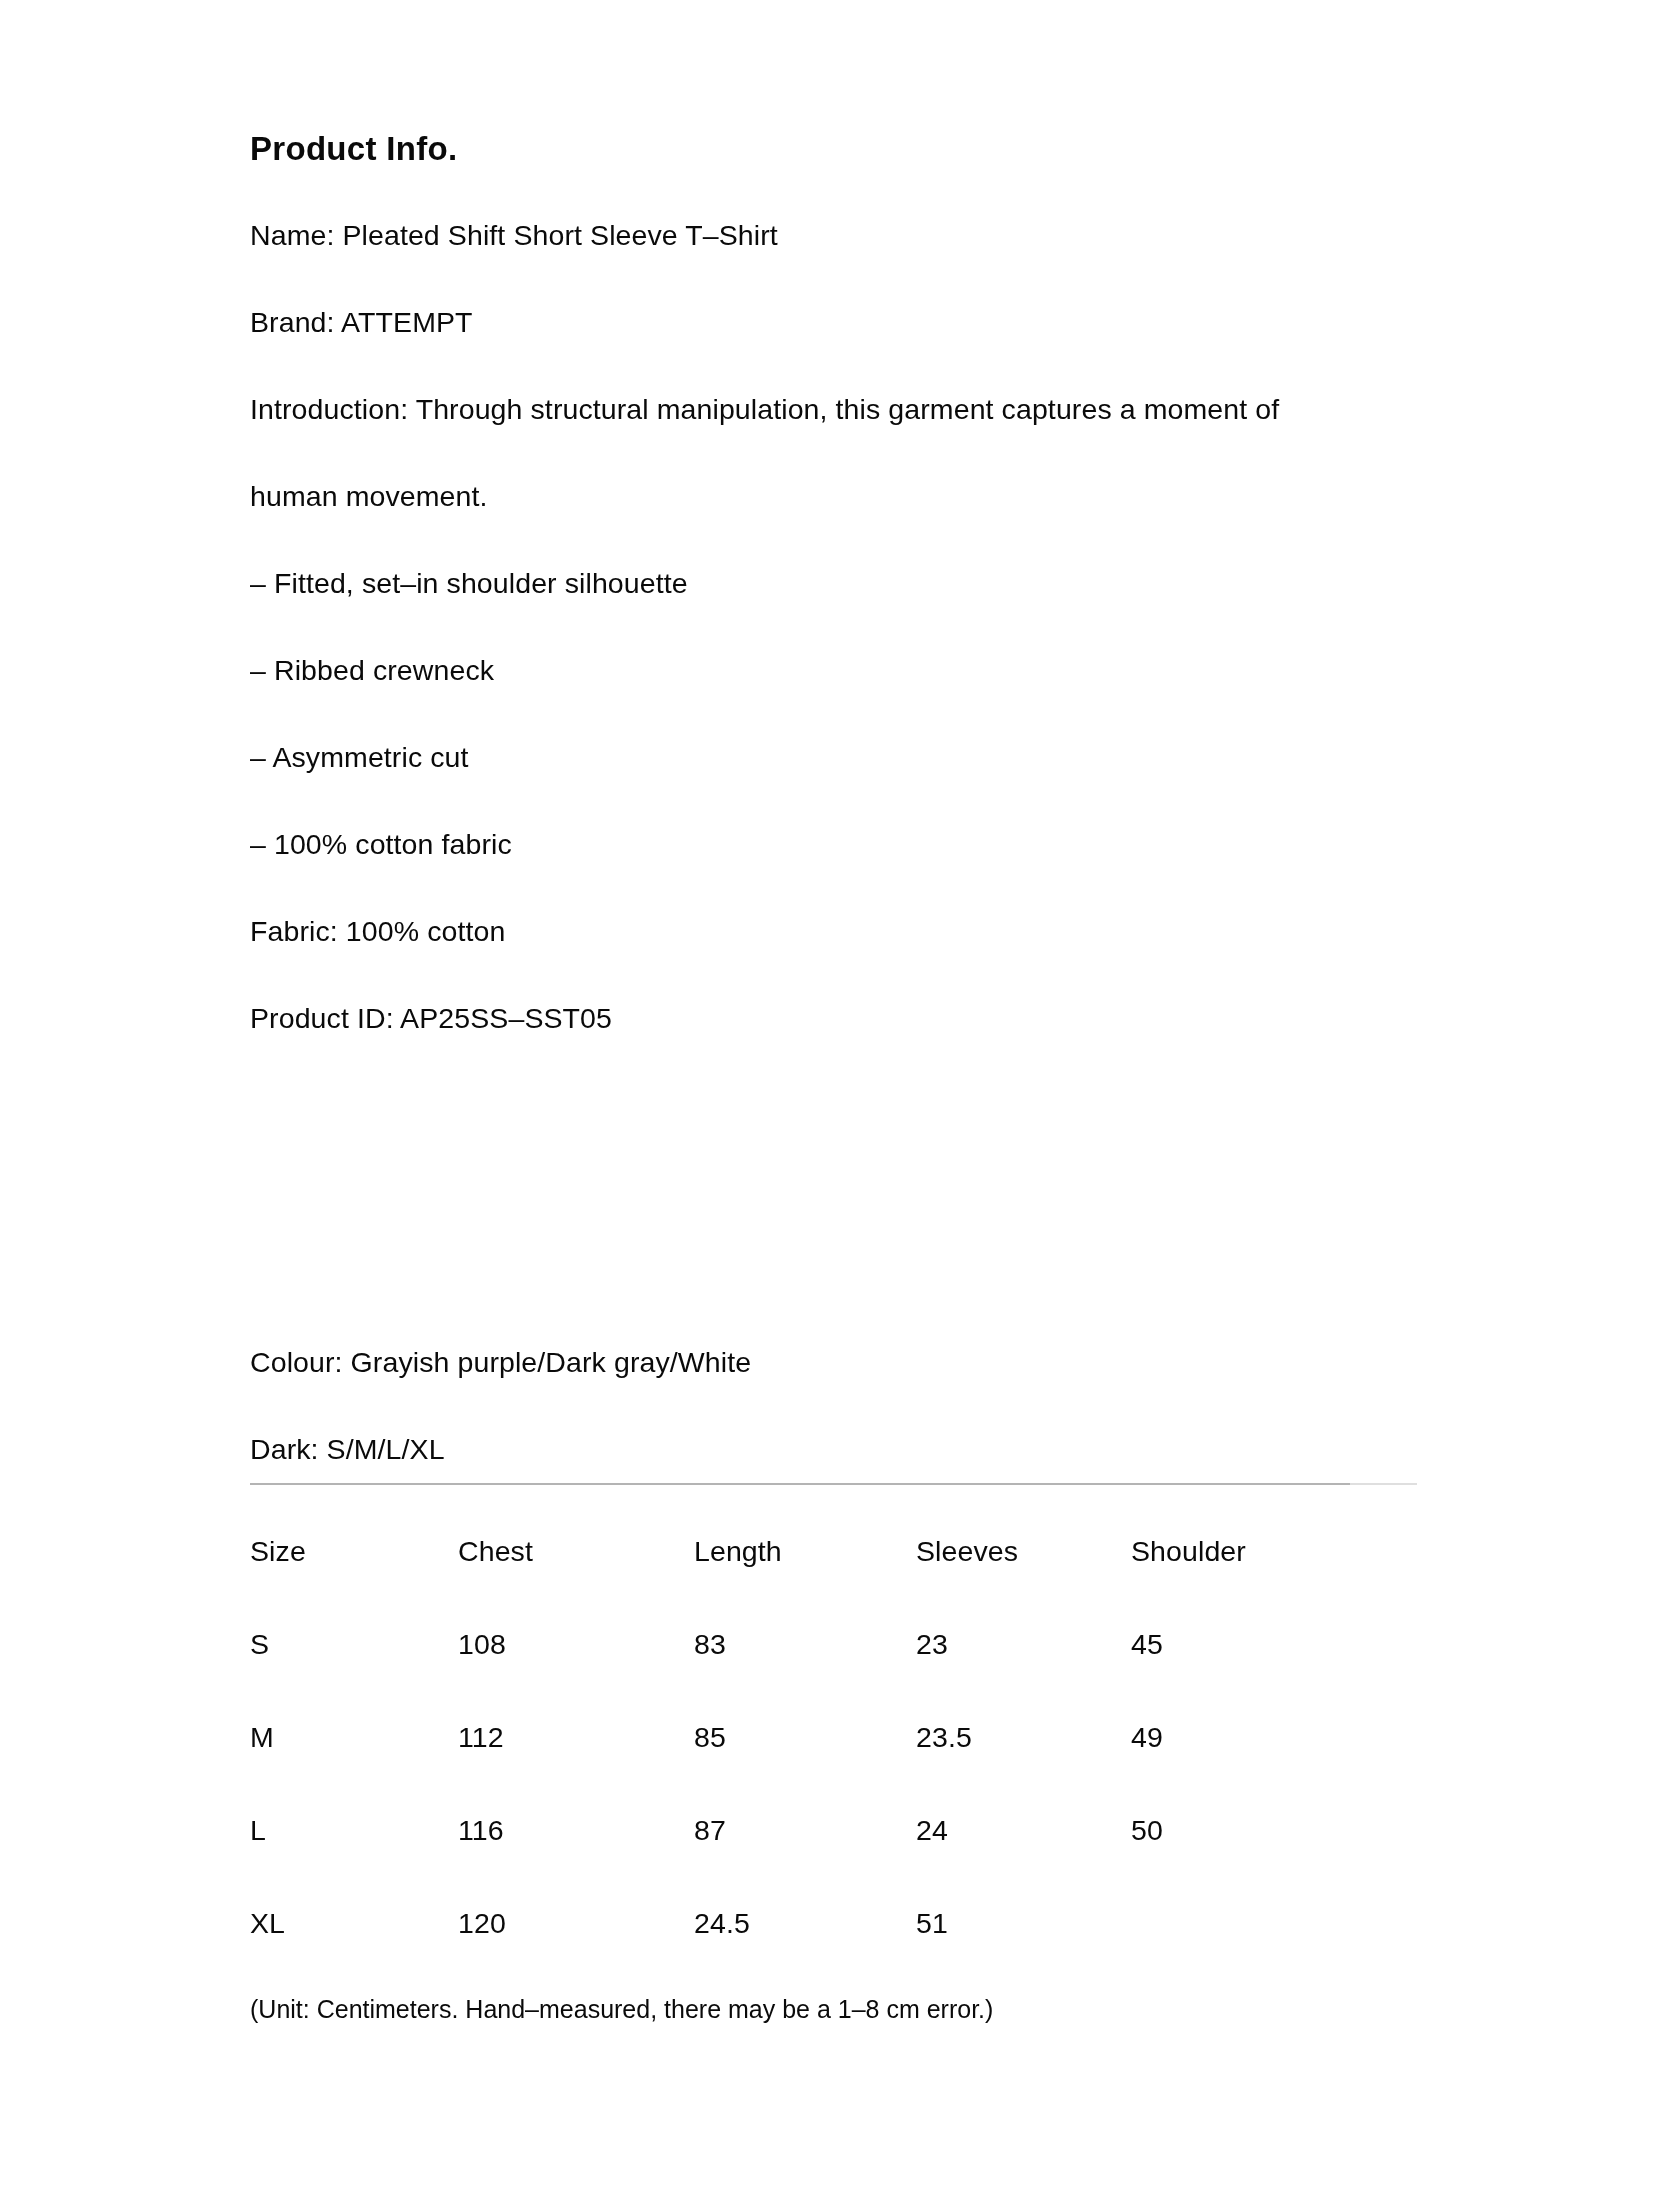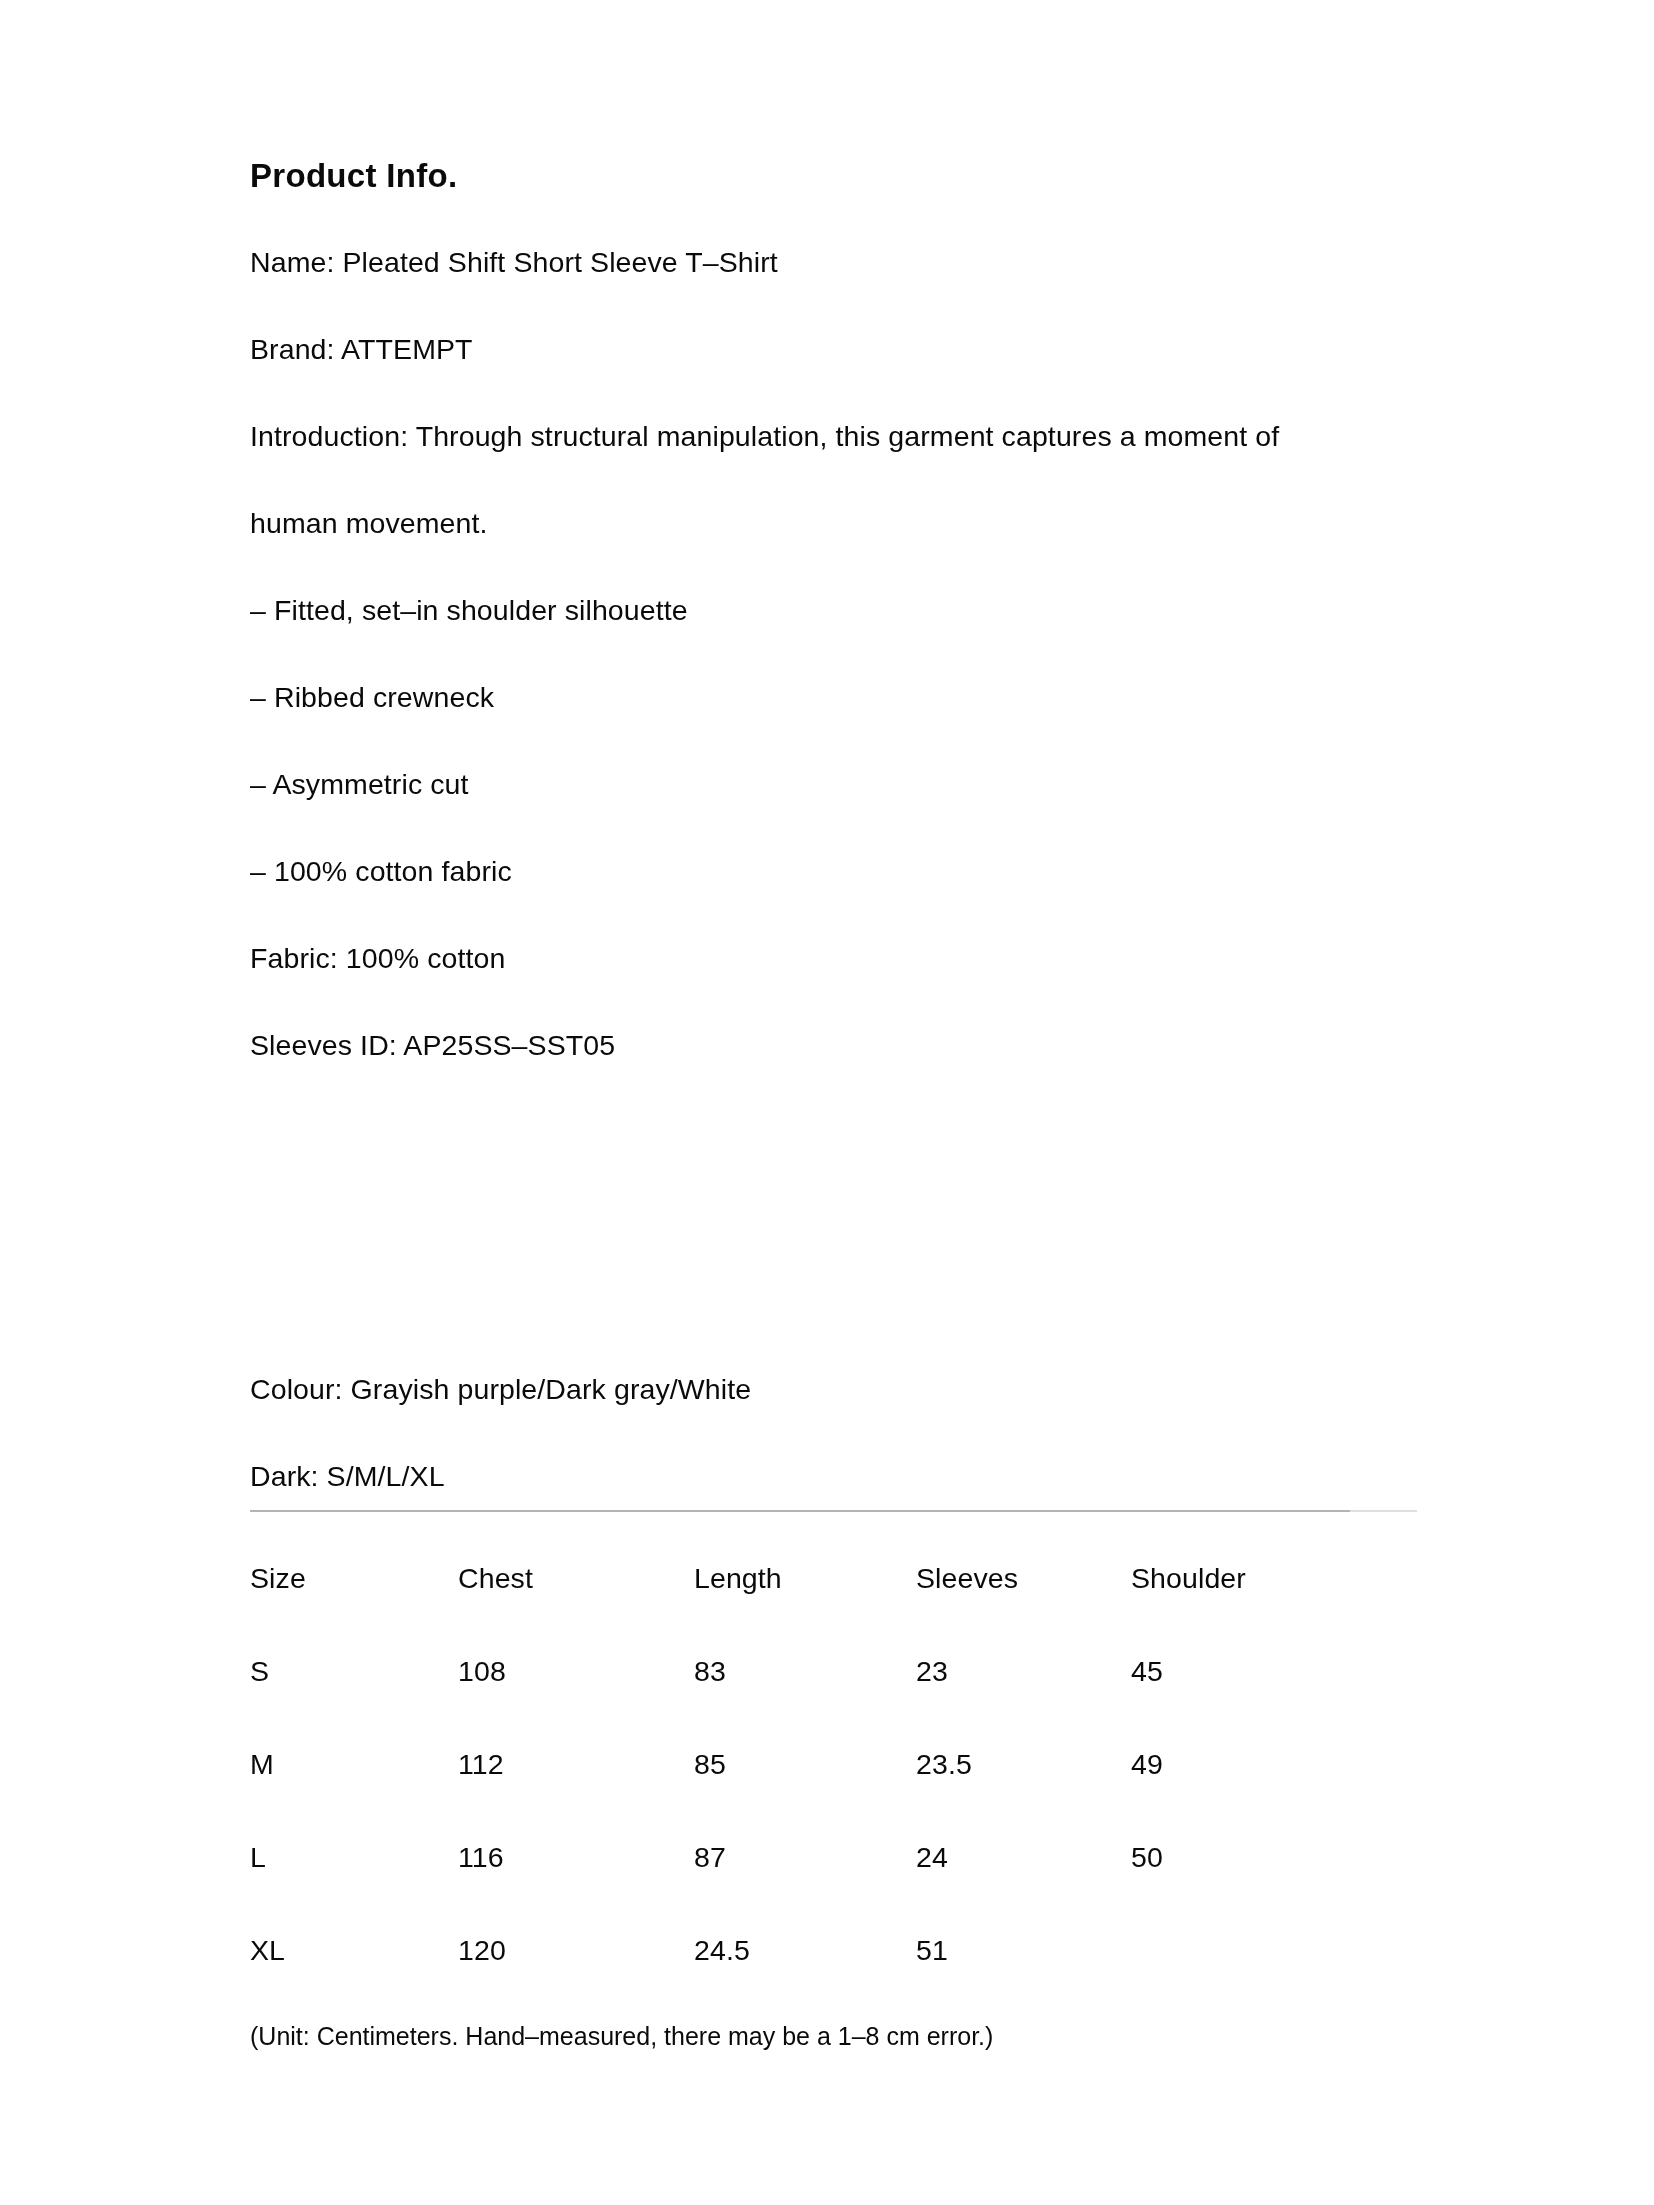--- a/index.html
+++ b/index.html
@@ -14,21 +14,20 @@
     position: relative;
     width: 1654px;
     height: 2205px;
     background: var(--background);
     color: var(--text);
     font-family: "Liberation Sans", "DejaVu Sans", sans-serif;
     overflow: hidden;
   }
   .content {
     padding: 105px 237px 0 250px; 
-    margin-top: 27px;
   }
   .doc-title {
     font-size: 33px;
     font-weight: 600;
     letter-spacing: 0.3px;
     height: 87px;
     line-height: 87px;
     white-space: nowrap;
   }
   .doc-line {
@@ -82,21 +81,21 @@
 
     <div class="doc-line">Name: Pleated Shift Short Sleeve T–Shirt</div>
     <div class="doc-line">Brand: ATTEMPT</div>
     <div class="doc-line">Introduction: Through structural manipulation, this garment captures a moment of</div>
     <div class="doc-line">human movement.</div>
     <div class="doc-line">– Fitted, set–in shoulder silhouette</div>
     <div class="doc-line">– Ribbed crewneck</div>
     <div class="doc-line">– Asymmetric cut</div>
     <div class="doc-line">– 100% cotton fabric</div>
     <div class="doc-line">Fabric: 100% cotton</div>
-    <div class="doc-line">Sleeves ID: AP25SS–SST05</div>
+    <div class="doc-line">Product ID: AP25SS–SST05</div>
 
     <div class="big-gap"></div>
 
     <div class="doc-line">Colour: Grayish purple/Dark gray/White</div>
     <div class="doc-line">Dark: S/M/L/XL</div>
 
     <div class="separator"></div>
 
     <div class="size-table">
       <div class="cell head">Size</div>

